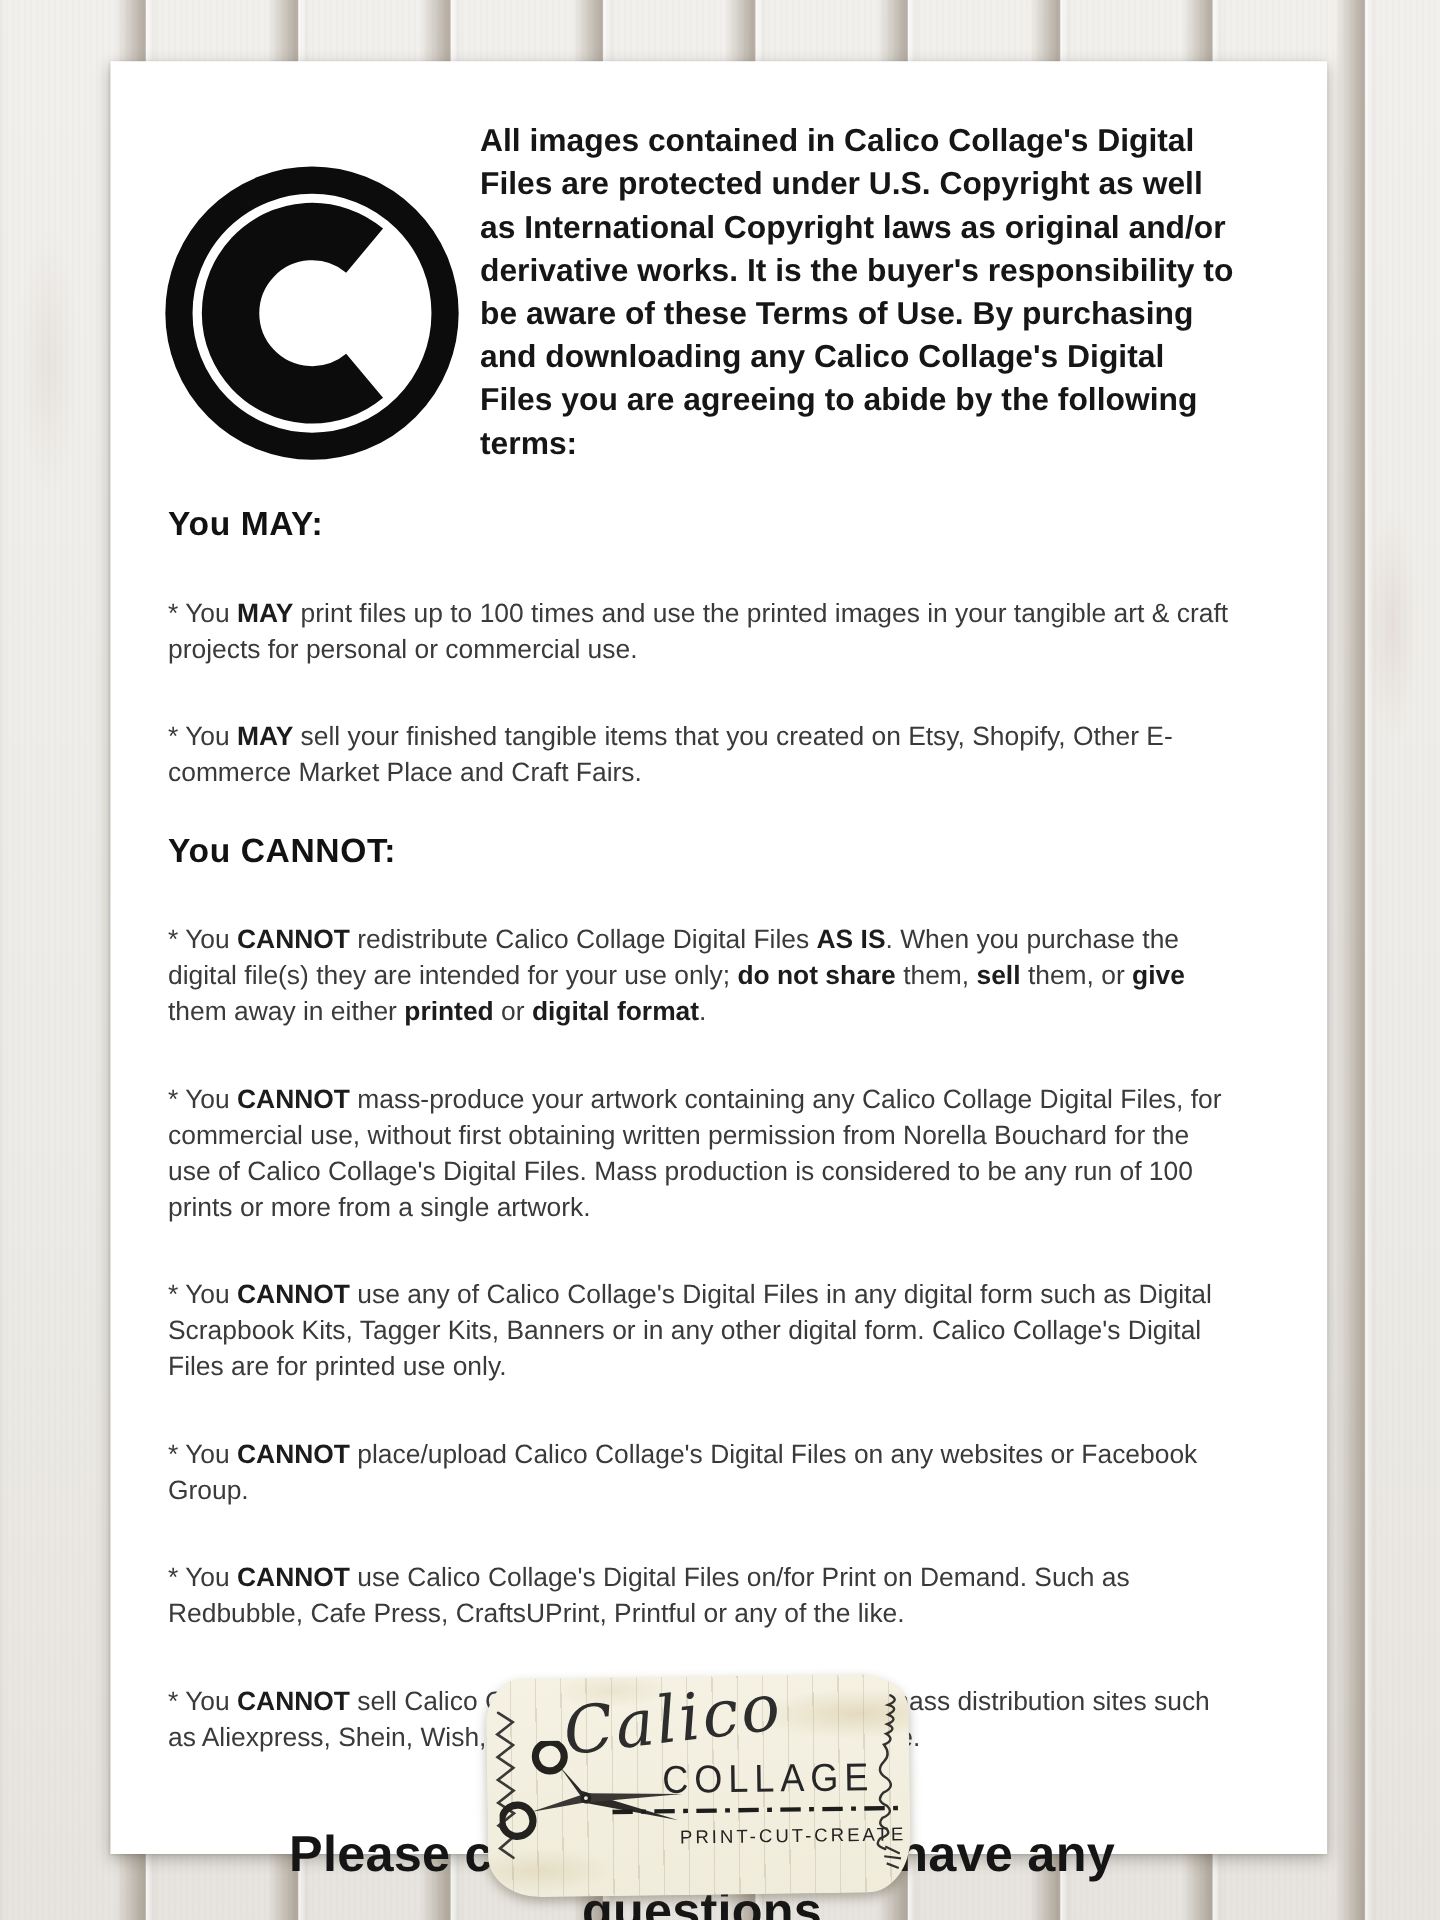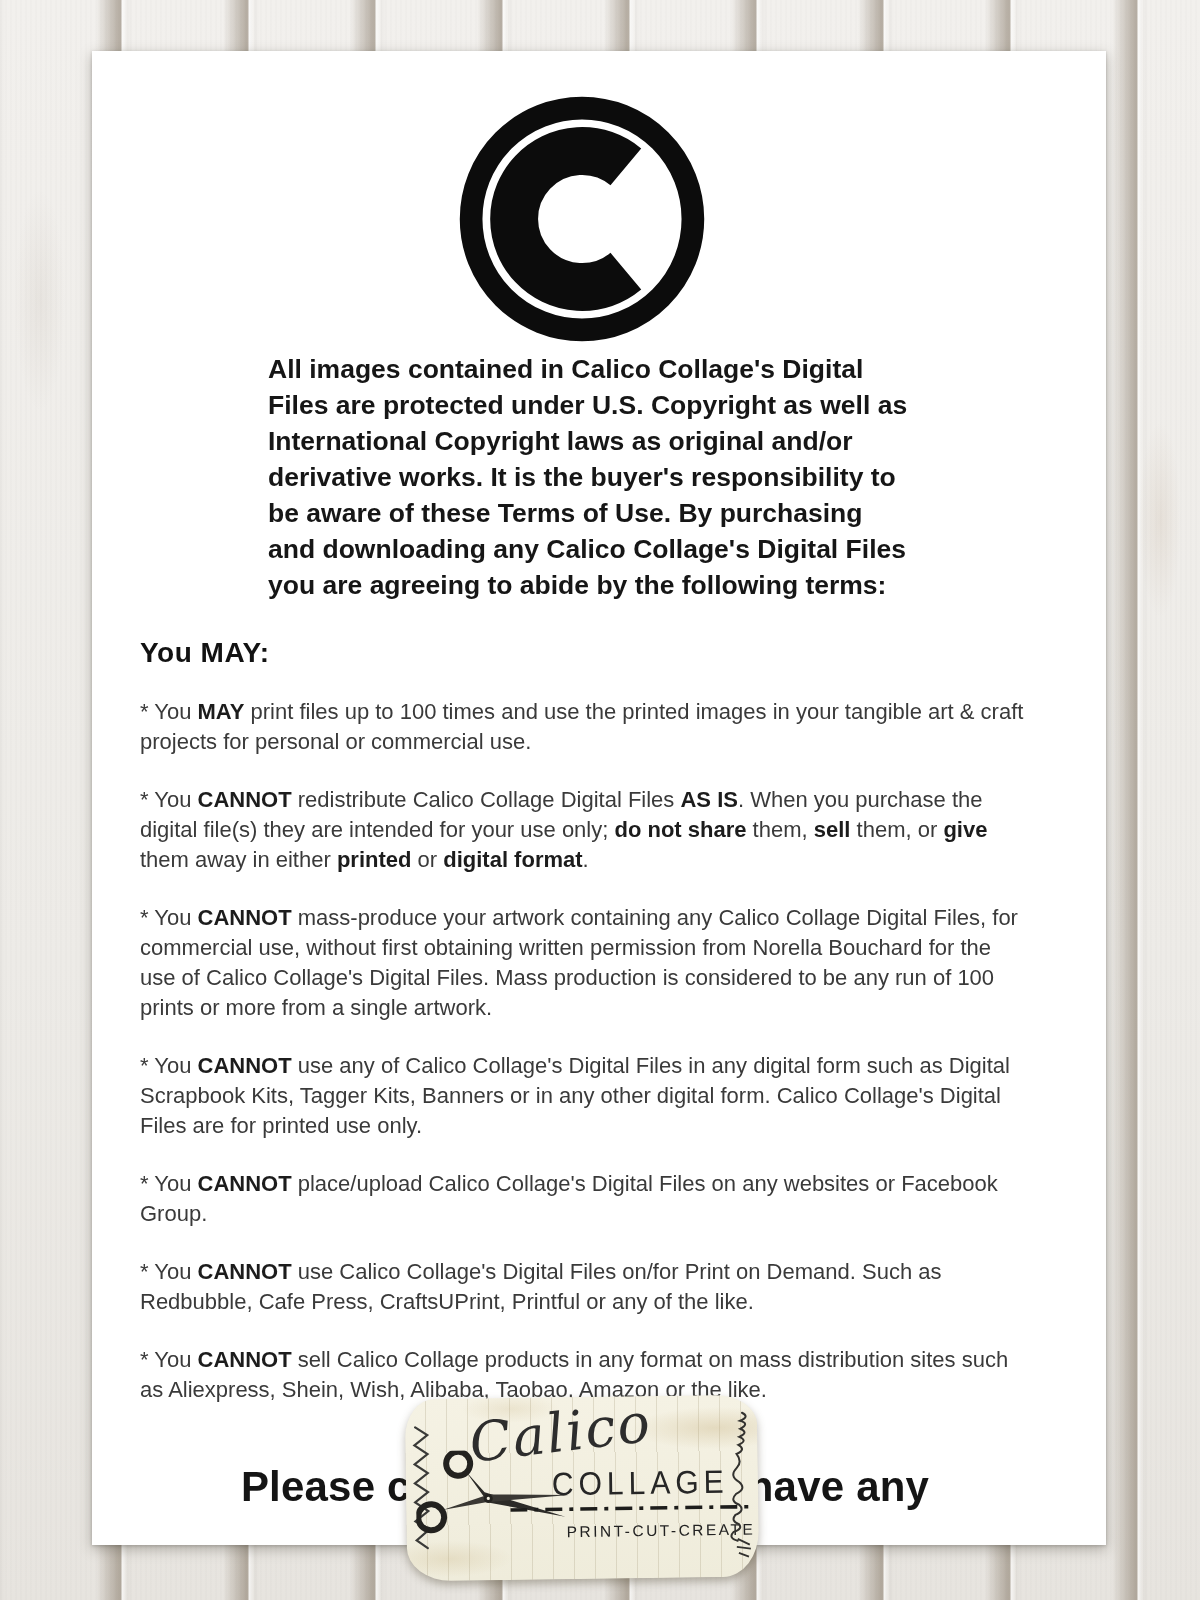--- a/index.html
+++ b/index.html
@@ -24,32 +24,32 @@
       repeating-linear-gradient(90deg, rgba(0,0,0,0.012) 0 2px, rgba(255,255,255,0) 2px 5px),
       linear-gradient(180deg,#f2f0ed 0%,#edebe7 60%,#e7e4df 100%);
   }
   .paper{
     position:absolute;left:92px;top:51px;width:1014px;height:1494px;
     background:#ffffff;
     box-shadow:0 4px 12px rgba(70,62,52,0.35), 0 1px 3px rgba(0,0,0,0.18);
     padding:0;box-sizing:border-box;
   }
   .paper-inner{padding:42px 76px 0 48px;}
-  .header-row{display:flex;align-items:center;flex-direction:column;}
+  .header-row{display:flex;align-items:flex-end;}
   .cmark{flex:0 0 auto;margin-left:-6px;}
   .intro{
     margin:6px 0 0 14px;width:648px;
     font-size:26.5px;line-height:36px;font-weight:bold;color:#161616;
   }
   .section-heading{
     font-size:28px;font-weight:bold;color:#121212;
     margin:34px 0 0 0;letter-spacing:0.5px;
   }
   .bullet{
-    margin:28px 0 0 0;font-size:22px;line-height:30px;color:#3a3a3a;
+    margin:43px 0 0 0;font-size:22px;line-height:30px;color:#3a3a3a;
   }
   .bullet strong{color:#1c1c1c;}
   .contact{
     margin:58px 0 0 0;text-align:center;
     font-size:42px;font-weight:bold;color:#151515;letter-spacing:0.2px;
   }
   
   .label{
     position:absolute;left:314px;top:1346px;width:352px;height:182px;
     background-color:#f4f1e2;
@@ -93,20 +93,22 @@
         <svg class="cmark" width="252" height="252" viewBox="0 0 100 100" aria-hidden="true">
           <circle cx="50" cy="50" r="44" fill="none" stroke="#0c0c0c" stroke-width="9"></circle>
           <path d="M 67.4 29.3 A 27 27 0 1 0 67.4 70.7" fill="none" stroke="#0c0c0c" stroke-width="19" stroke-linecap="butt"></path>
         </svg>
         <p class="intro">All images contained in Calico Collage's Digital Files are protected under U.S. Copyright as well as International Copyright laws as original and/or derivative works. It is the buyer's responsibility to be aware of these Terms of Use. By purchasing and downloading any Calico Collage's Digital Files you are agreeing to abide by the following terms:</p>
       </div>
 
       <main id="sections">
           <h2 class="section-heading">You MAY:</h2>
           <p class="bullet"><span>* You </span><strong>MAY</strong><span> print files up to 100 times and use the printed images in your tangible art &amp; craft projects for personal or commercial use.</span></p>
+          <p class="bullet"><span>* You </span><strong>MAY</strong><span> sell your finished tangible items that you created on Etsy, Shopify, Other E-commerce Market Place and Craft Fairs.</span></p>
+          <h2 class="section-heading">You CANNOT:</h2>
           <p class="bullet"><span>* You </span><strong>CANNOT</strong><span> redistribute Calico Collage Digital Files </span><strong>AS IS</strong><span>. When you purchase the digital file(s) they are intended for your use only; </span><strong>do not share</strong><span> them, </span><strong>sell</strong><span> them, or </span><strong>give</strong><span> them away in either </span><strong>printed</strong><span> or </span><strong>digital format</strong><span>.</span></p>
           <p class="bullet"><span>* You </span><strong>CANNOT</strong><span> mass-produce your artwork containing any Calico Collage Digital Files, for commercial use, without first obtaining written permission from Norella Bouchard for the use of Calico Collage's Digital Files. Mass production is considered to be any run of 100 prints or more from a single artwork.</span></p>
           <p class="bullet"><span>* You </span><strong>CANNOT</strong><span> use any of Calico Collage's Digital Files in any digital form such as Digital Scrapbook Kits, Tagger Kits, Banners or in any other digital form. Calico Collage's Digital Files are for printed use only.</span></p>
           <p class="bullet"><span>* You </span><strong>CANNOT</strong><span> place/upload Calico Collage's Digital Files on any websites or Facebook Group.</span></p>
           <p class="bullet"><span>* You </span><strong>CANNOT</strong><span> use Calico Collage's Digital Files on/for Print on Demand. Such as Redbubble, Cafe Press, CraftsUPrint, Printful or any of the like.</span></p>
           <p class="bullet"><span>* You </span><strong>CANNOT</strong><span> sell Calico Collage products in any format on mass distribution sites such as Aliexpress, Shein, Wish, Alibaba, Taobao, Amazon or the like.</span></p>
         </main>
 
       <h1 class="contact">Please contact me if you have any questions</h1>
     </div>

